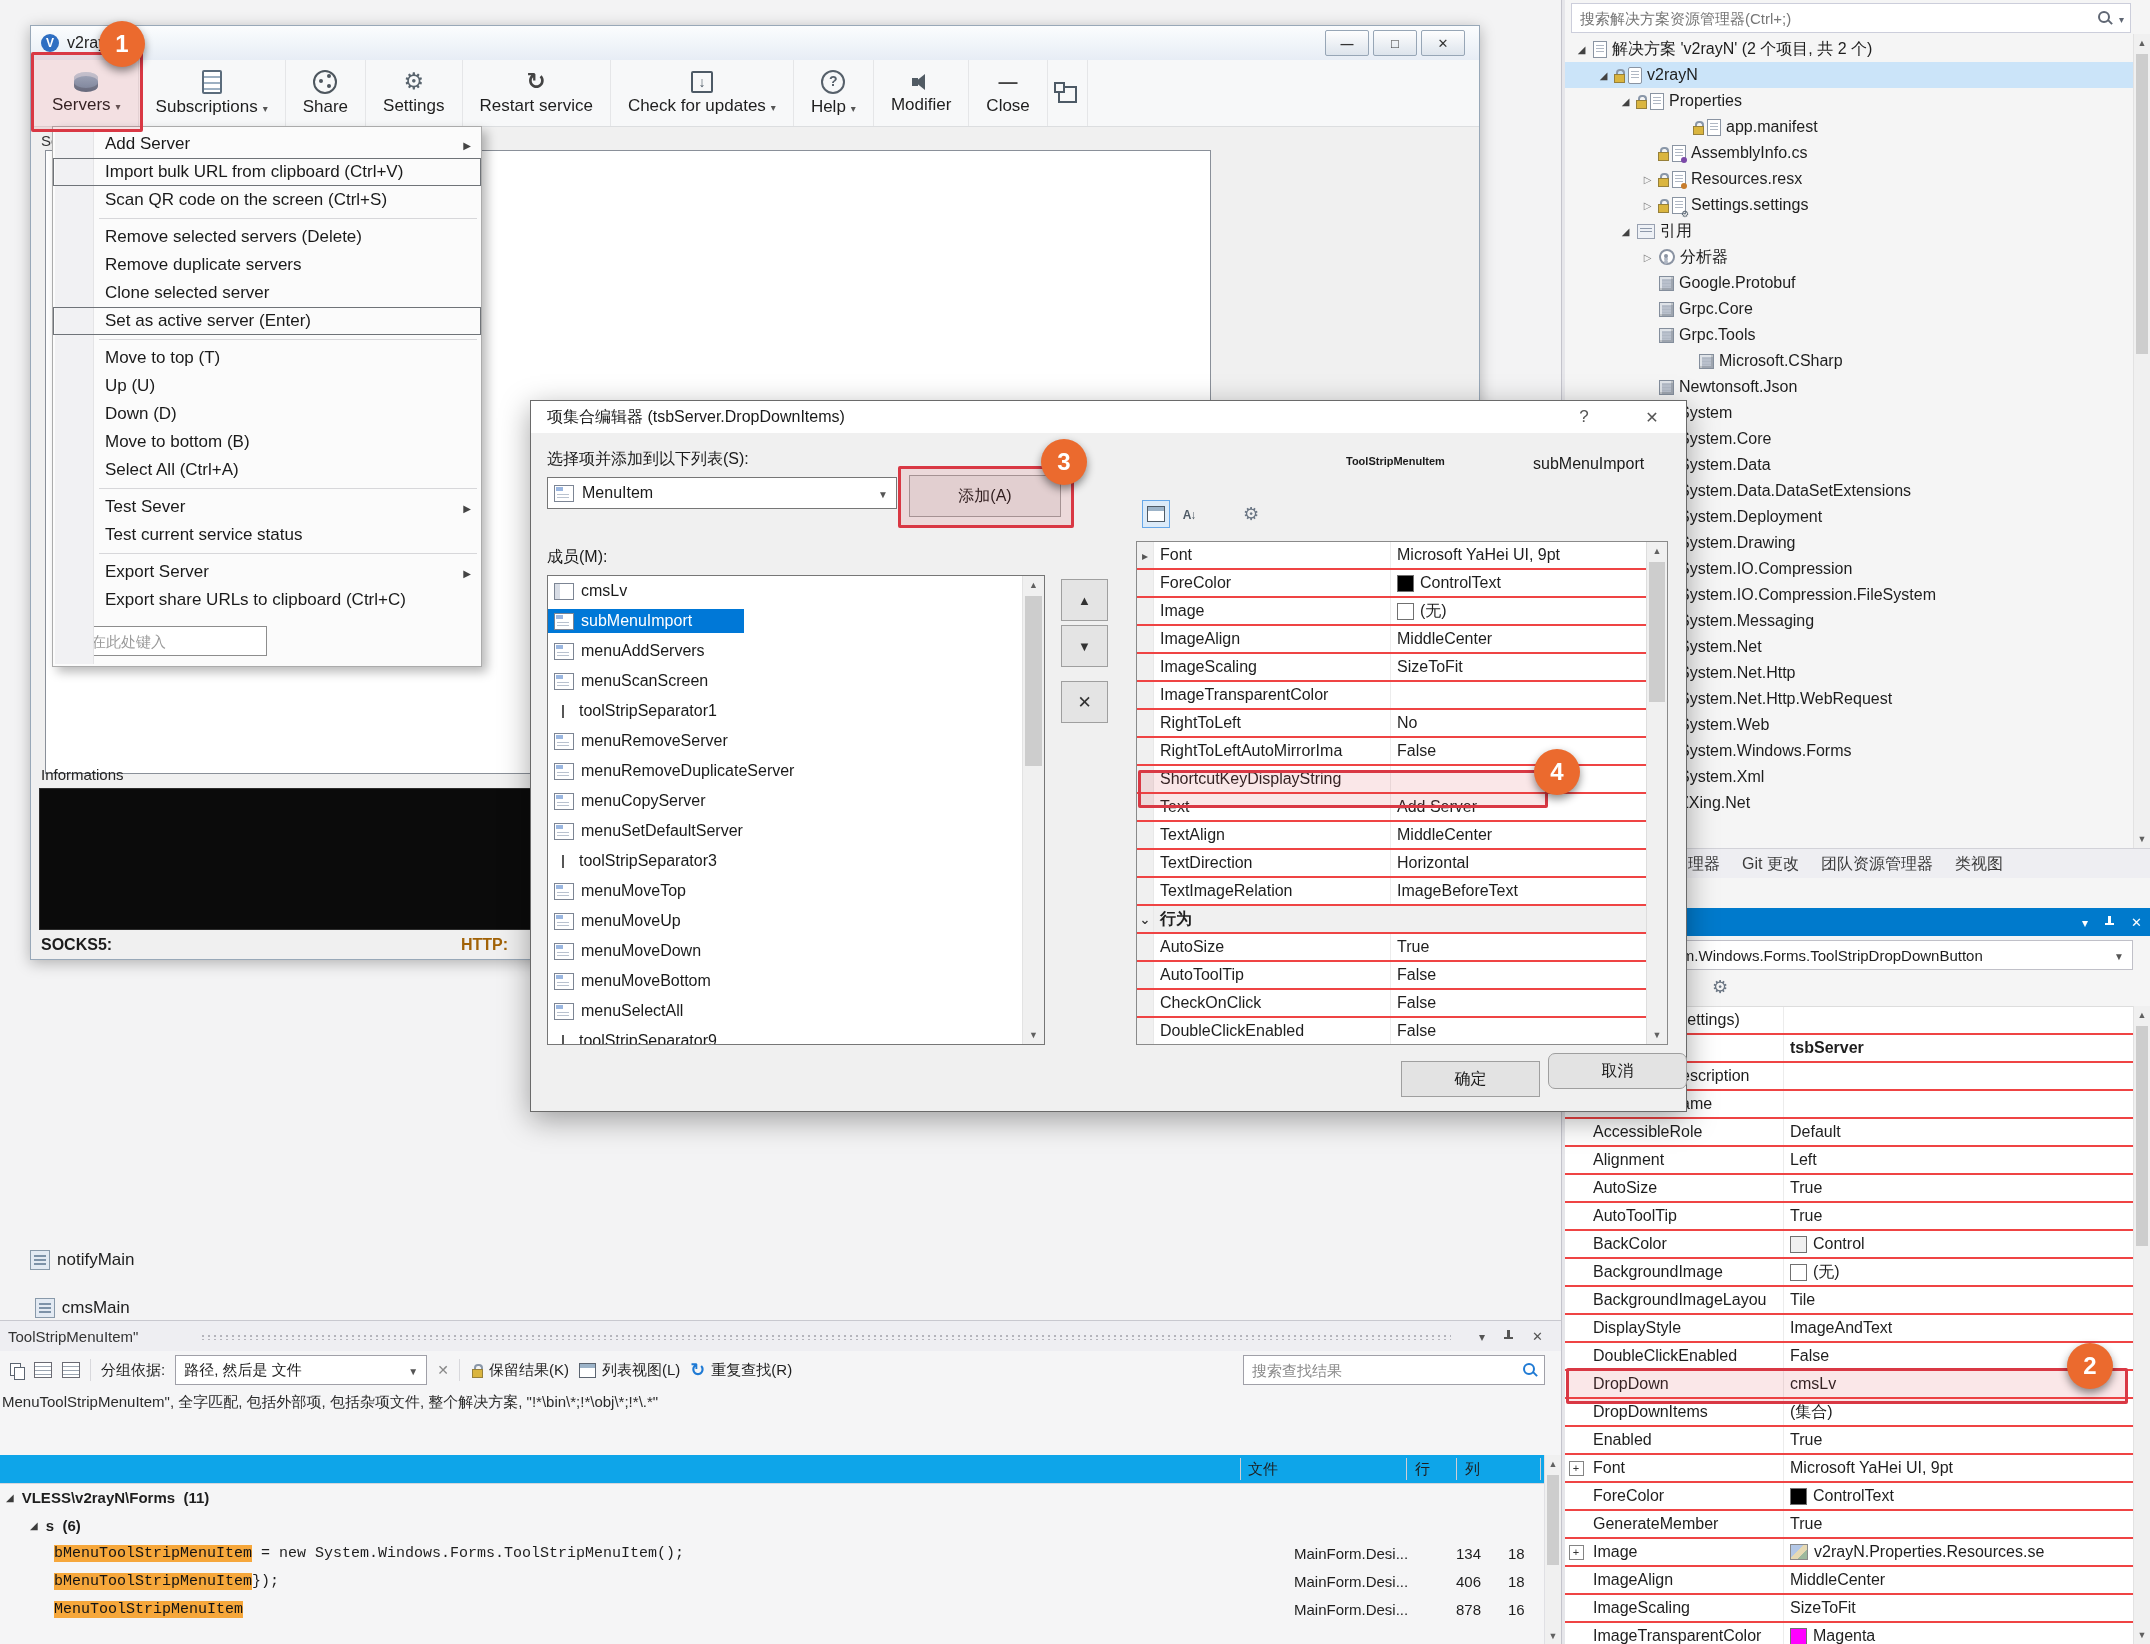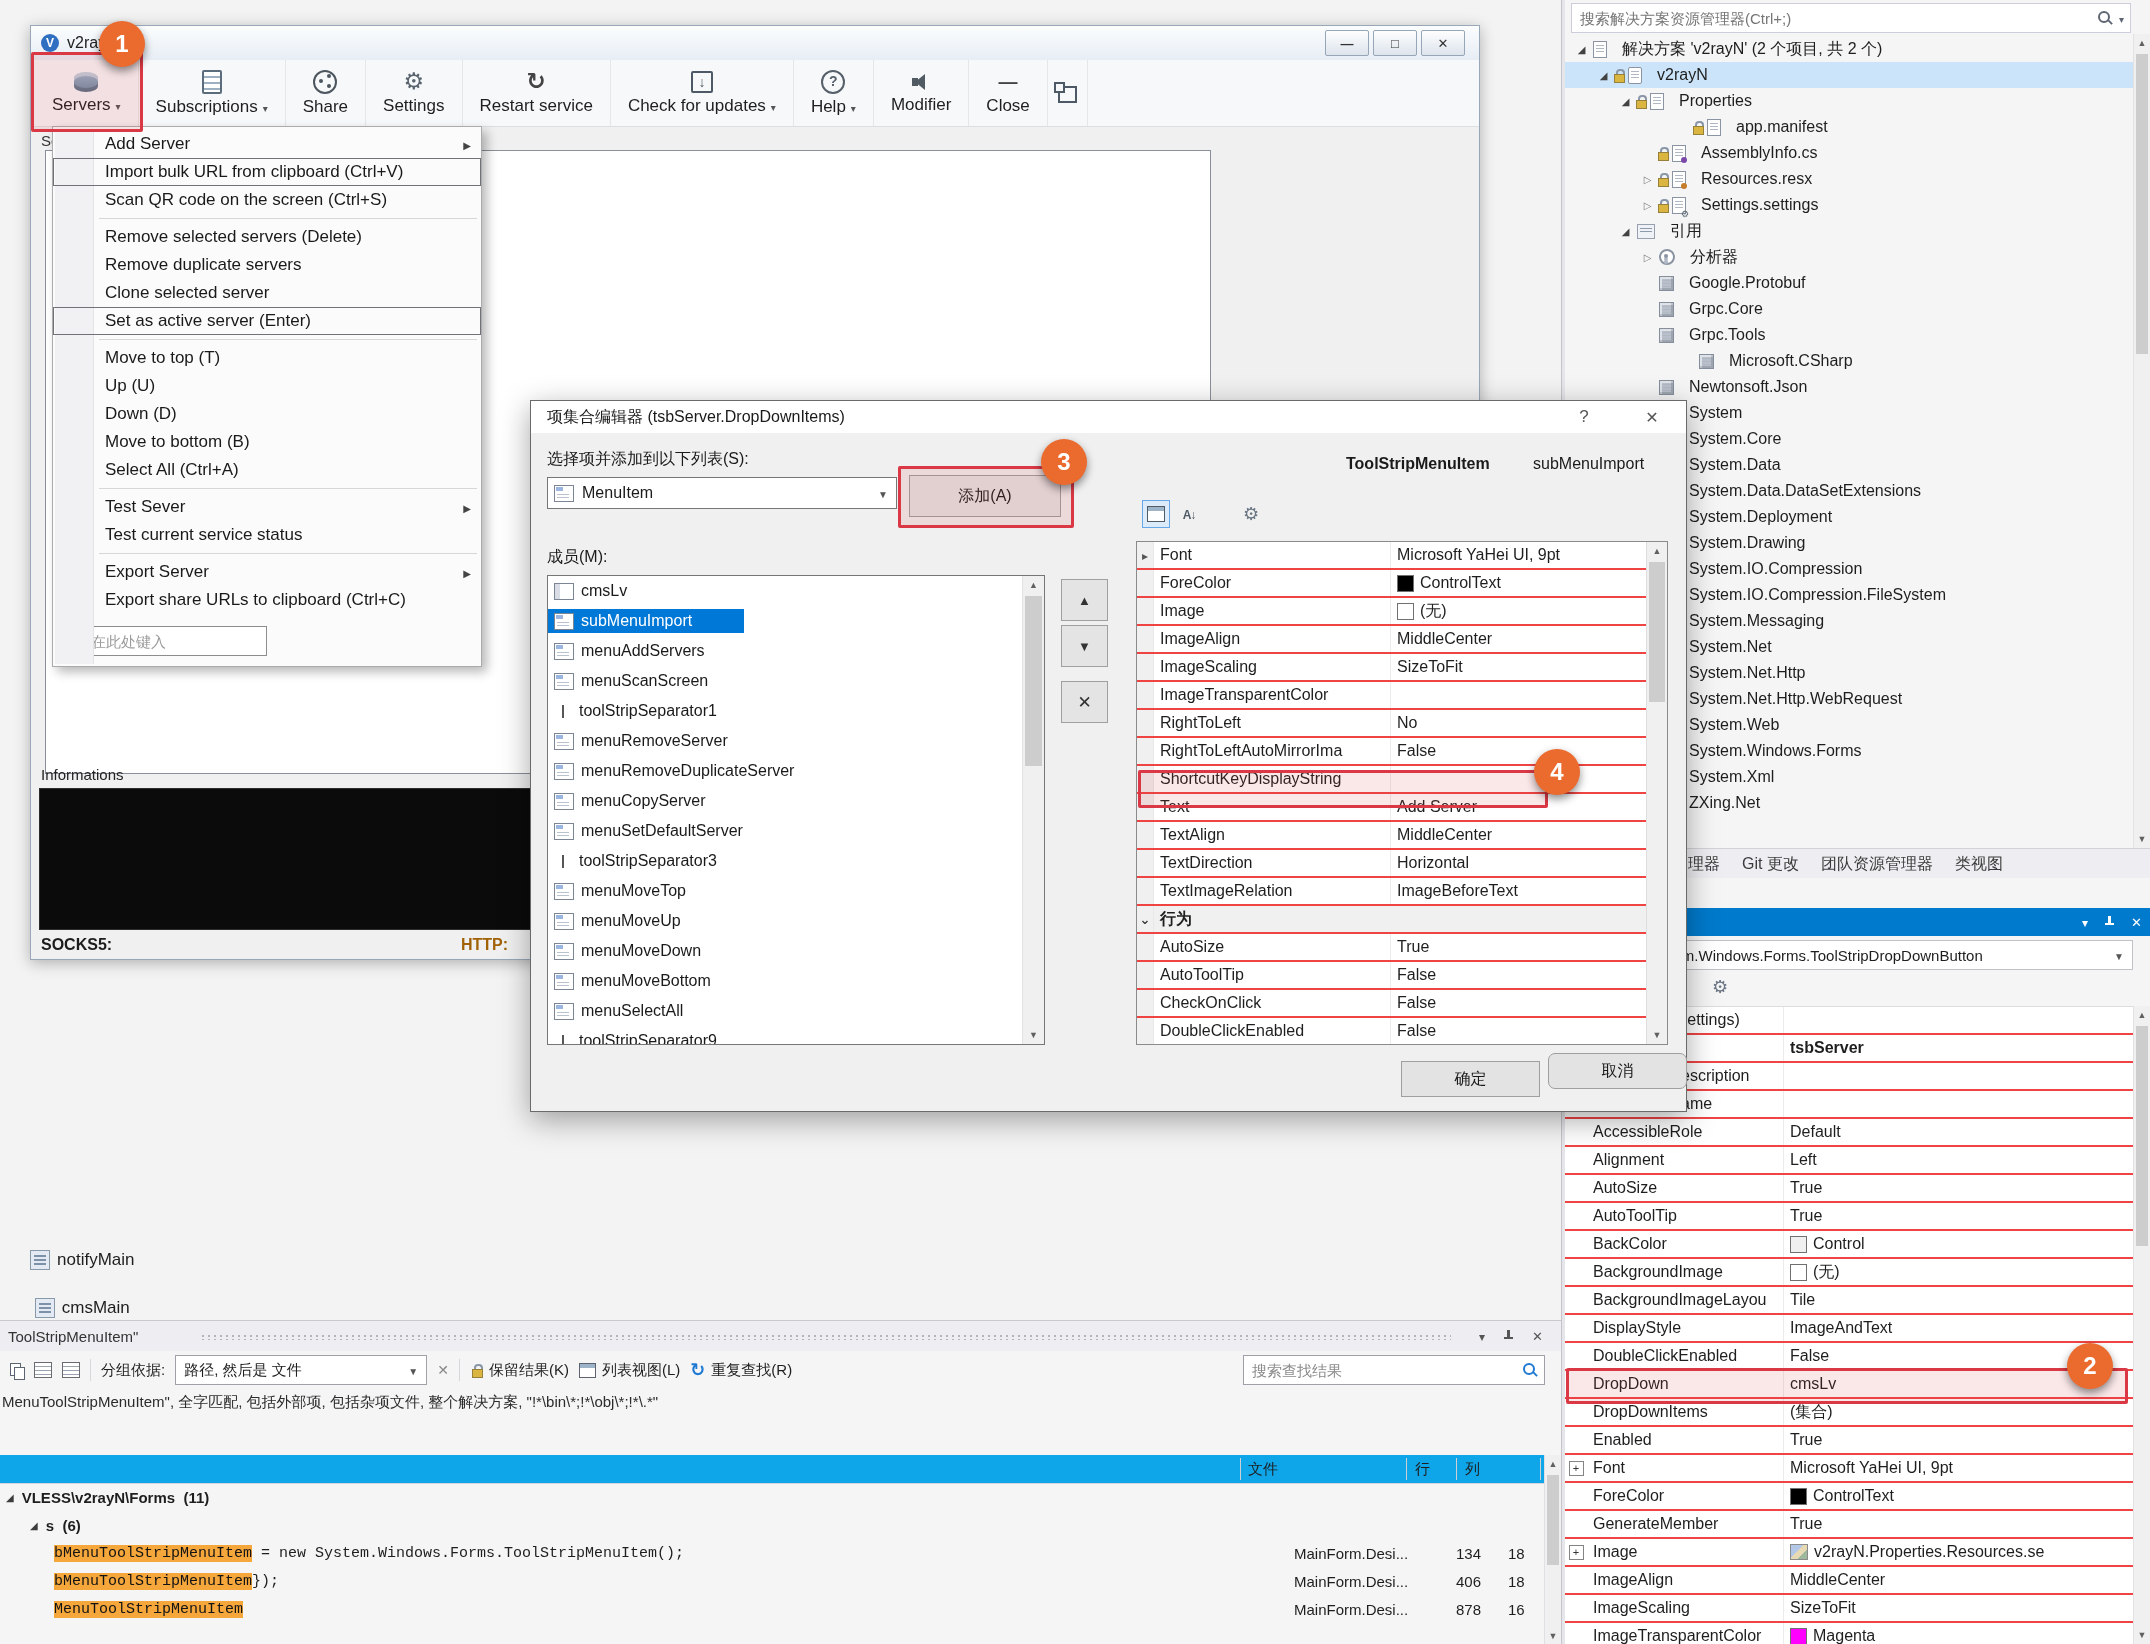--- a/index.html
+++ b/index.html
@@ -124,21 +124,21 @@
   .sb-down::before{content:"▼";font-size:9px;color:#606060;}
   .sb-thumb{position:absolute;left:2px;right:2px;background:#cdcdcd;}
 
   .dlg-upbtn,.dlg-downbtn,.dlg-delbtn{position:absolute;left:530px;width:45px;height:40px;background:#e4e4e4;
     border:1px solid #9f9f9f;display:flex;align-items:center;justify-content:center;}
   .dlg-upbtn{top:178px;} .dlg-downbtn{top:224px;} .dlg-delbtn{top:280px;}
   [data-name="move-up-icon"]::before{content:"▲";font-size:13px;color:#333;}
   [data-name="move-down-icon"]::before{content:"▼";font-size:13px;color:#333;}
   [data-name="delete-icon"]::before{content:"✕";font-size:17px;font-weight:bold;color:#333;}
 
-  .dlg-type{position:absolute;left:815px;top:54px;font-size:16px;font-weight:bold;color:#1a1a1a;}
+  .dlg-type{position:absolute;left:815px;top:54px;font-size:11px;font-weight:bold;color:#1a1a1a;}
   .dlg-inst{position:absolute;left:1002px;top:54px;font-size:16px;color:#1a1a1a;}
   .pg-toolbar{position:absolute;left:612px;top:100px;display:flex;gap:7px;align-items:center;}
   .pgt-btn{width:26px;height:26px;display:flex;align-items:center;justify-content:center;}
   .pgt-btn.pressed{outline:1px solid #66a7e8;background:#dcebf9;}
   [data-name="categorized-icon"]{position:relative;}
   [data-name="categorized-icon"]::before{content:"";width:16px;height:14px;border:1px solid #4f5b66;
     background:linear-gradient(#9cb3c8 0 4px,#fff 4px);display:block;}
   [data-name="alphabetical-icon"]::before{content:"A↓";font-size:12px;font-weight:bold;color:#4f5b66;letter-spacing:-1px;}
   [data-name="property-pages-icon"]::before{content:"⚙";font-size:18px;color:#6b7684;}
   .pgt-gap{width:22px;}
@@ -183,21 +183,21 @@
   .magnifier::before{content:"";position:absolute;left:0;top:0;width:8px;height:8px;border:2px solid currentColor;border-radius:50%;}
   .magnifier::after{content:"";position:absolute;left:9px;top:10px;width:6px;height:2px;background:currentColor;transform:rotate(45deg);}
   .se-chevron{margin-right:6px;}
   .se-chevron::before{content:"▾";font-size:10px;color:#5f6673;}
   .tree{position:absolute;left:0;top:36px;right:16px;}
   .tree-row{display:flex;align-items:center;height:26px;white-space:nowrap;}
   .tree-row.selected{background:#cbe4f9;}
   .tr-arrow{width:17px;flex:none;font-size:10px;color:#424242;text-align:center;}
   .tr-arrow[data-arrow="expanded"]::before{content:"◢";}
   .tr-arrow[data-arrow="collapsed"]::before{content:"▷";color:#7c7c7c;}
-  .tr-label{margin-left:15px;font-size:16px;color:#1e1e1e;}
+  .tr-label{margin-left:5px;font-size:16px;color:#1e1e1e;}
   .tr-ico{flex:none;margin-left:3px;}
   .lock-icon{position:relative;display:inline-block;width:11px;height:13px;flex:none;margin-left:2px;}
   .lock-icon::before{content:"";position:absolute;left:2px;top:0;width:5px;height:6px;border:2px solid #8a97a8;
     border-bottom:none;border-radius:4px 4px 0 0;}
   .lock-icon::after{content:"";position:absolute;left:0;top:5px;width:9px;height:7px;background:#dab53f;border:1px solid #97803a;}
   [data-name="solution-icon"]{display:inline-block;width:14px;height:14px;border:2px solid #565b6d;background:#fff;}
   [data-name="csharp-project-icon"]{display:inline-block;width:17px;height:17px;background:#689f3d;border-radius:2px;
     color:#fff;font-size:9px;font-weight:bold;text-align:center;line-height:17px;}
   [data-name="csharp-project-icon"]::before{content:"C#";}
   [data-name="properties-wrench-icon"]::before{content:"⚙";font-size:15px;color:#707a88;}

